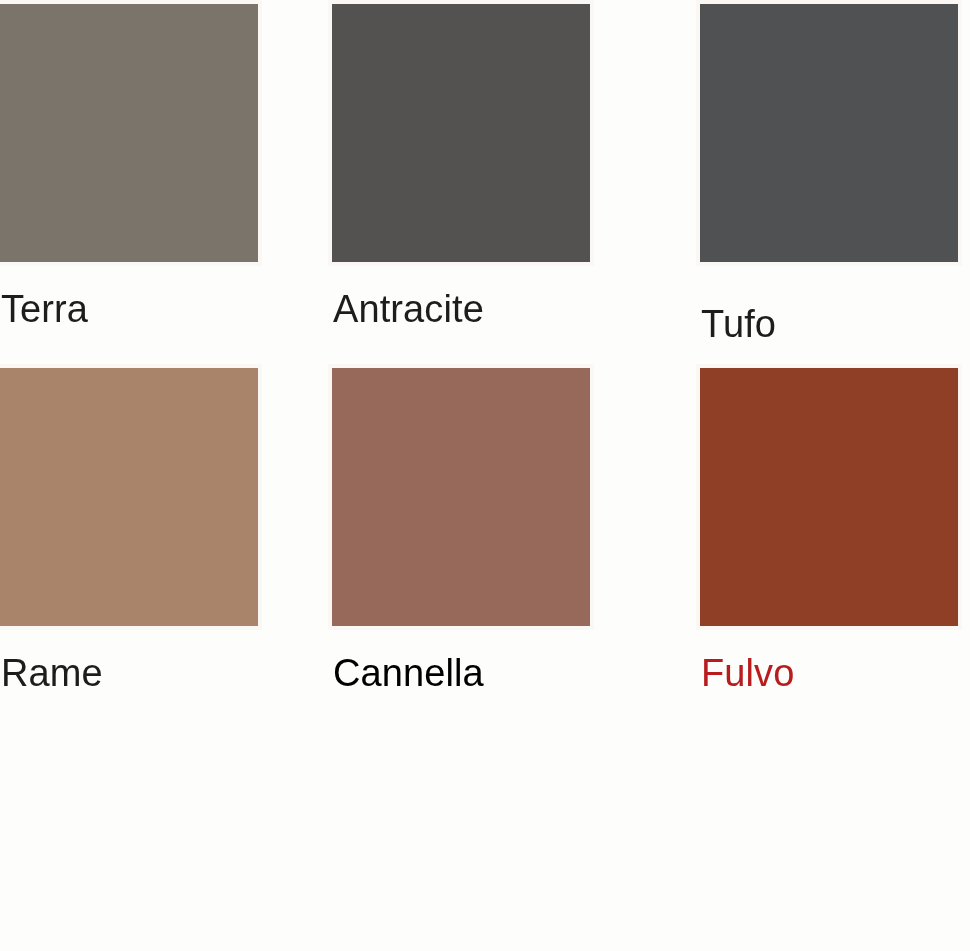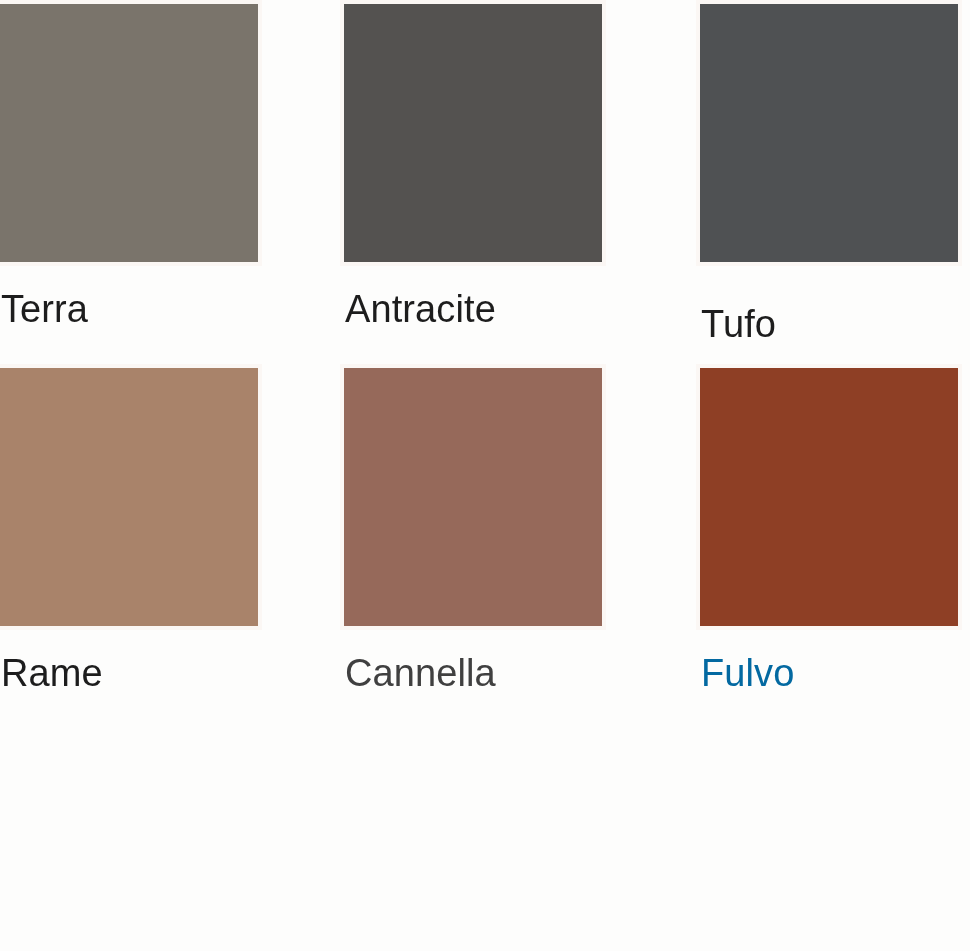--- a/index.html
+++ b/index.html
@@ -35,21 +35,21 @@
   }
 
   .swatch-cell {
     position: absolute;
     top: 0;
     width: 262px;
   }
 
   
   .col-1 { left: -4px; }
-  .col-2 { left: 340px; }
+  .col-2 { left: 328px; }
   .col-3 { left: 696px; }
 
   .swatch-chip-frame {
     position: relative;
     width: 266px;
     height: 266px;
     background: #fbf7f4;
     padding: 4px;
     box-sizing: border-box;
   }
@@ -122,28 +122,28 @@
         <div class="swatch-chip-frame" style="background: rgb(251, 247, 244);">
           <div class="swatch-chip" style="background: rgb(169, 131, 106);"></div>
         </div>
         <span class="swatch-label" style="color: rgb(29, 29, 29);">Rame</span>
       </div>
 
       <div class="swatch-cell col-2">
         <div class="swatch-chip-frame" style="background: rgb(251, 247, 244);">
           <div class="swatch-chip" style="background: rgb(150, 105, 90);"></div>
         </div>
-        <span class="swatch-label" style="color: #404040;">Cannella</span>
+        <span class="swatch-label" style="color: #000000;">Cannella</span>
       </div>
 
       <div class="swatch-cell col-3">
         <div class="swatch-chip-frame" style="background: rgb(251, 247, 244);">
           <div class="swatch-chip" style="background: rgb(142, 63, 37);"></div>
         </div>
-        <span class="swatch-label" style="color: #0369a1;">Fulvo</span>
+        <span class="swatch-label" style="color: #b91c1c;">Fulvo</span>
       </div>
 
     </div>
 
   </div>
 
   <div class="empty-space"></div>
 
 </div>
 

